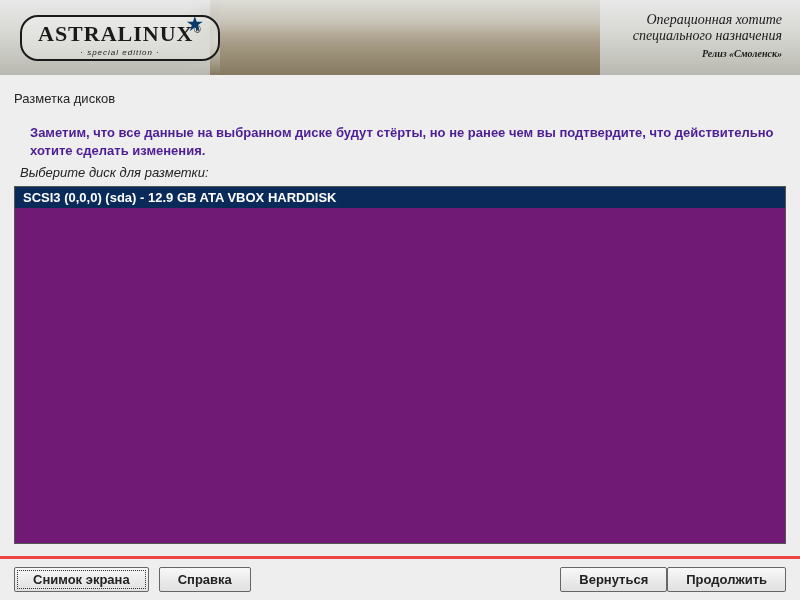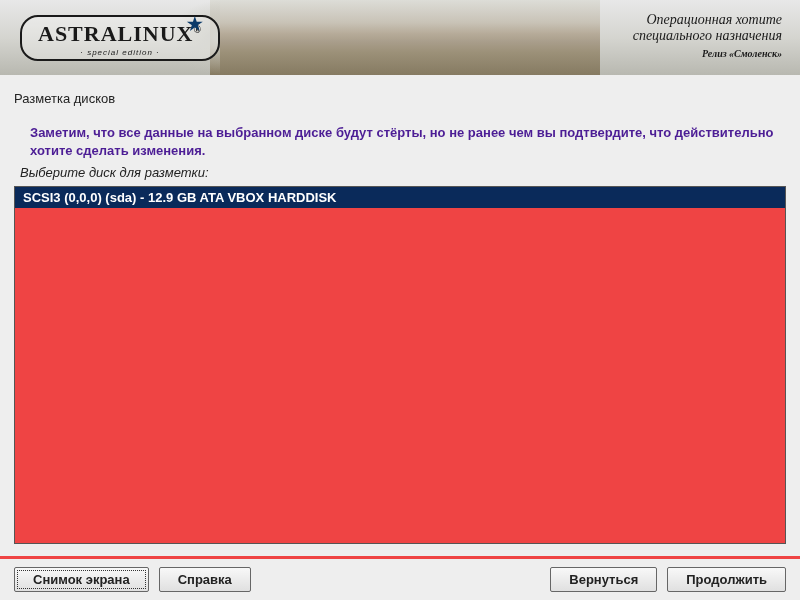--- a/index.html
+++ b/index.html
@@ -116,21 +116,21 @@
       margin-left: 16px;
     }
     .prompt-text {
       font-style: italic;
       font-size: 13px;
       color: #222;
       margin: 6px 0 6px 6px;
     }
     .disk-list {
       border: 1px solid #555;
-      background: #ef4444;
+      background: #701a75;
       height: 358px;
       overflow: auto;
     }
     .disk-item {
       background: #0a2a5a;
       color: #ffffff;
       padding: 3px 8px;
       font-weight: bold;
       font-size: 13px;
       cursor: pointer;
@@ -156,21 +156,21 @@
       font-family: Arial, sans-serif;
       cursor: pointer;
       border-radius: 2px;
       color: #222;
     }
     .btn:active, .btn.focused {
       outline: 1px dotted #333;
       outline-offset: -4px;
     }
     .footer-left { display: flex; gap: 10px; }
-    .footer-right { margin-left: auto; display: flex; gap: 10px; }
+    .footer-right { margin-left: auto; display: flex; gap: 0; }
   </style>
 </head>
 <body>
 
 <div class="header">
   <div class="header-bg-scene"></div>
   <div class="header-bg-left"></div>
   <div class="logo-block">
     <div class="logo-text">
       <span class="logo-star">★</span>

